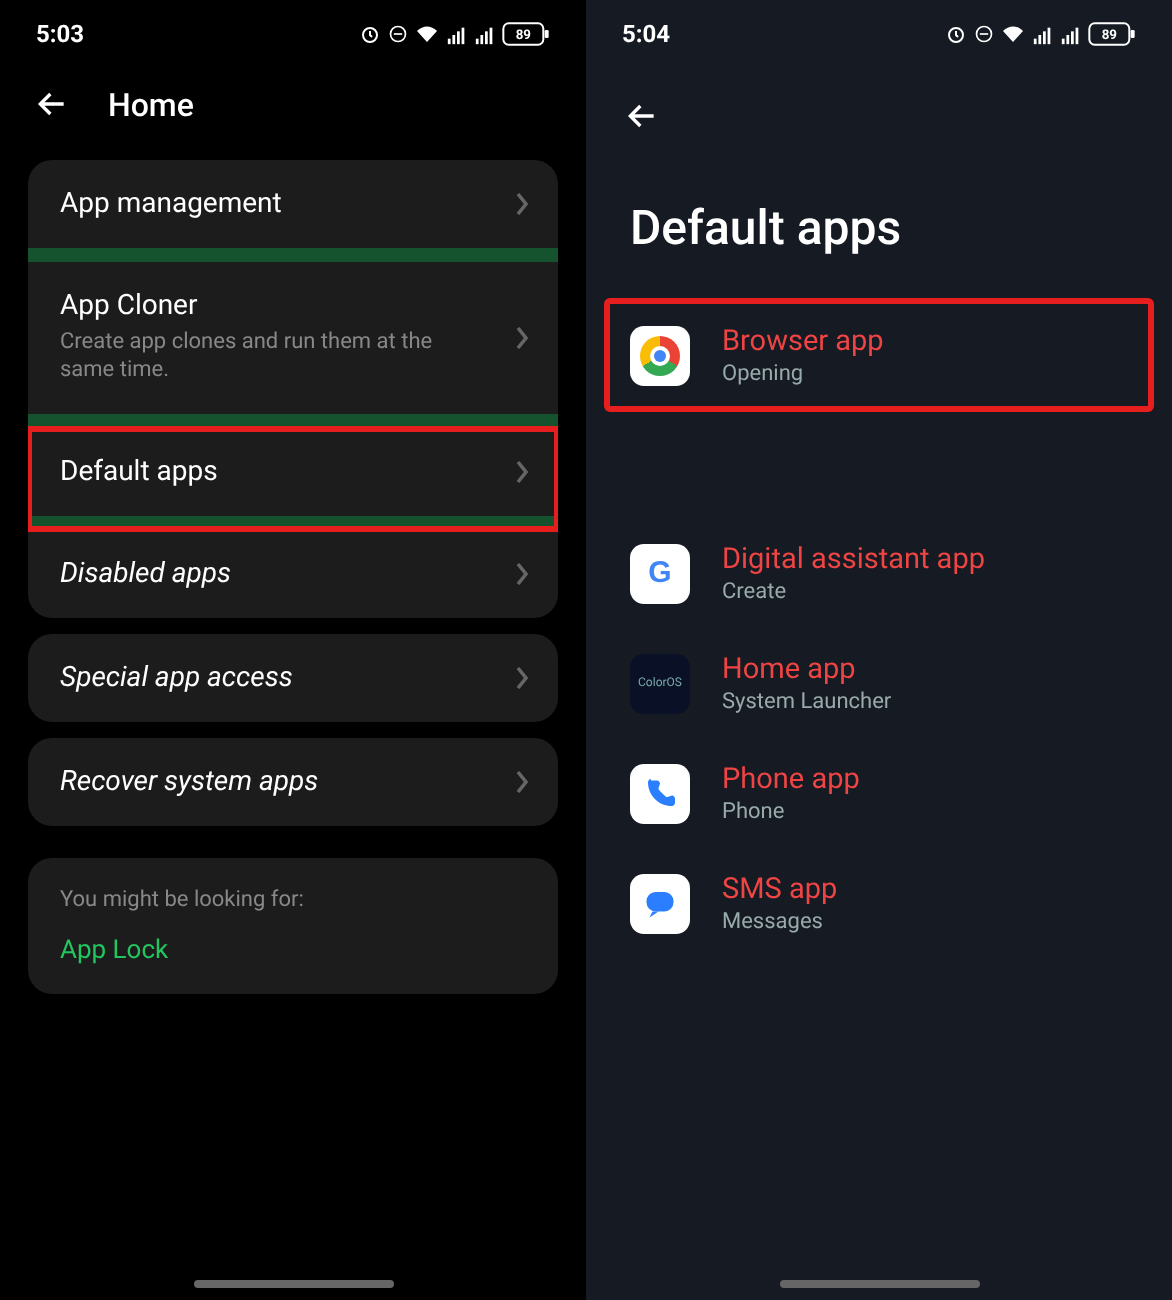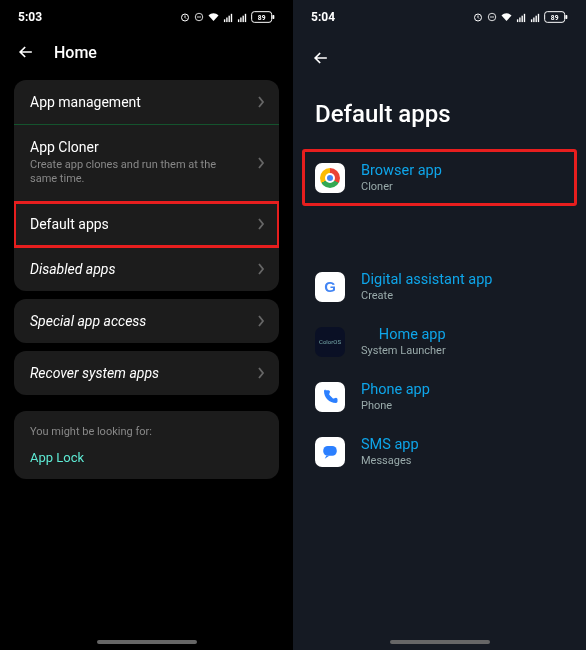--- a/index.html
+++ b/index.html
@@ -47,41 +47,41 @@
   margin: 8px 14px;
   background: #1c1c1c;
   border-radius: 12px;
   overflow: hidden;
 }
 .row {
   padding: 14px 16px;
   display: flex;
   flex-direction: column;
   gap: 3px;
-  border-bottom: 1px solid #14532d;
+  border-bottom: 7px solid #14532d;
   position: relative;
 }
 .row:last-child { border-bottom: none; font-style: italic; }
 .row-title { font-size: 14px; color: #fff; }
 .row-sub { font-size: 11px; color: #888; line-height: 1.3; padding-right: 18px; }
 .chevron {
   position: absolute;
   right: 14px;
   top: 50%;
   transform: translateY(-50%);
   color: #666;
 }
 .hint-section {
   margin: 16px 14px;
   background: #1c1c1c;
   border-radius: 12px;
   padding: 14px 16px;
 }
 .hint-label { font-size: 11px; color: #888; margin-bottom: 12px; }
-.hint-item { font-size: 13px; color: #5eead4; }
+.hint-item { font-size: 13px; color: #22c55e; }
 
 .highlight-red {
   outline: 3px solid #e71e1e;
   outline-offset: -2px;
 }
 
 .home-indicator {
   position: absolute;
   bottom: 6px;
   left: 50%;
@@ -113,21 +113,21 @@
   display: flex;
   align-items: center;
   justify-content: center;
   flex-shrink: 0;
   font-size: 15px;
   font-weight: bold;
 }
 .app-icon.empty { background: transparent; }
 .app-icon.dark { background: #0a1025; color:#7aa; font-size:6px; font-weight:400; }
 .default-text { display: flex; flex-direction: column; gap: 1px; }
-.default-title { font-size: 14.5px; color: #0ea5e9; text-align: right; }
+.default-title { font-size: 14.5px; color: #ef4444; }
 .default-sub { font-size: 11px; color: #9aa; }
 .default-row.highlighted {
   outline: 3px solid #e71e1e;
   outline-offset: -2px;
   margin: 0 10px;
   border-radius: 2px;
   padding: 12px 12px;
 }
 
 
@@ -285,21 +285,21 @@
   </div>
 
   <div class="big-title">Default apps</div>
 
   <div class="default-row highlighted">
     <div class="app-icon">
         <div class="chrome-icon"></div>
       </div>
     <div class="default-text">
       <span class="default-title">Browser app</span>
-      <span class="default-sub">Cloner</span>
+      <span class="default-sub">Opening</span>
     </div>
   </div>
 
   <div class="default-row">
     <div class="app-icon empty"></div>
   </div>
 
   <div class="default-row">
     <div class="app-icon">
         <span class="g-letter">G</span>

